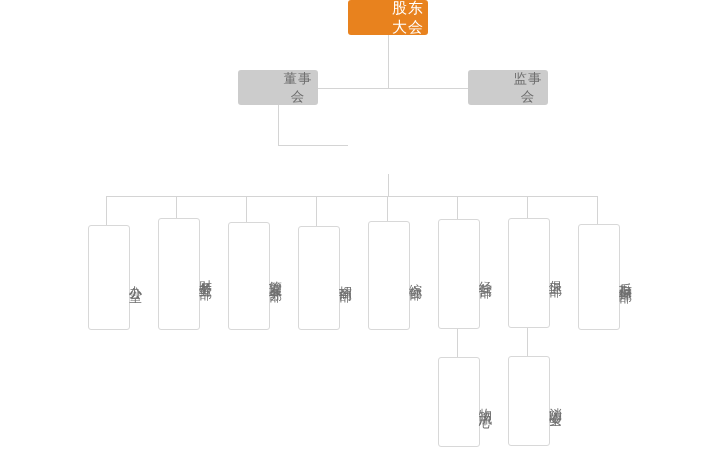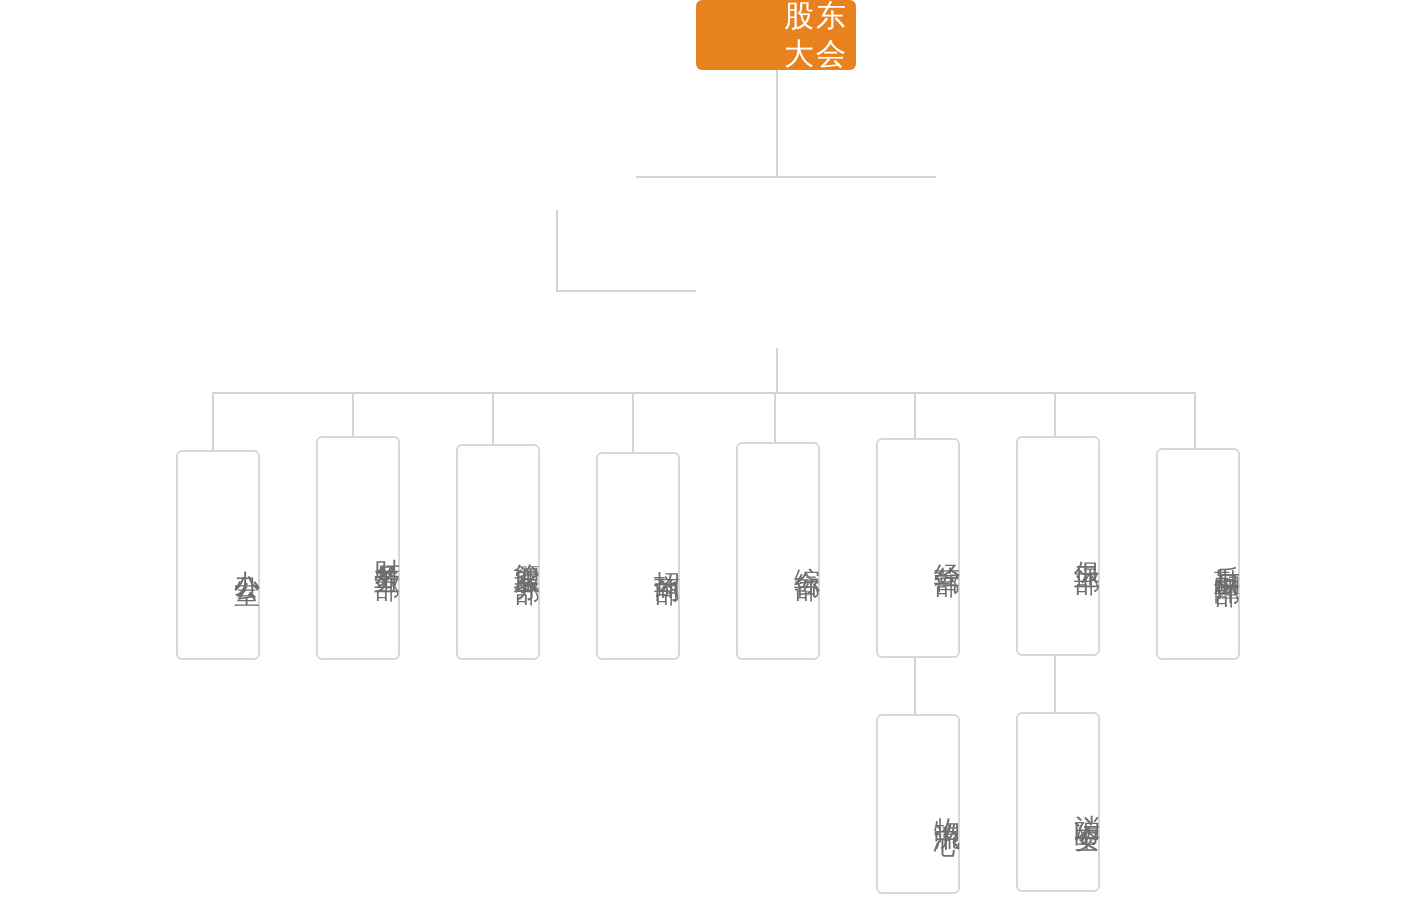--- a/index.html
+++ b/index.html
@@ -25,21 +25,21 @@
   }
   .line-v { width: 1px; }
   .line-h { height: 1px; }
 
   
   .node {
     position: absolute;
     box-sizing: border-box;
     display: flex;
     align-items: center;
-    justify-content: flex-end;
+    justify-content: flex-start;
     text-align: center;
     padding-left: 40px;
   }
   .node-top {
     background: #e8821e;
     color: #ffffff;
     border-radius: 3px;
     font-size: 15px;
     letter-spacing: 1px;
   }
@@ -91,20 +91,26 @@
   <div class="line line-v" style="left:527px; top:196px; height:22px;"></div>
   <div class="line line-v" style="left:597px; top:196px; height:28px;"></div>
 
   <div class="line line-v" style="left:457px; top:329px; height:28px;"></div>
   <div class="line line-v" style="left:527px; top:328px; height:28px;"></div>
 
   <div class="node node-top" style="left:348px; top:0px; width:80px; height:35px;">
     <span>股东大会</span>
   </div>
 
+  <div class="node node-gray" style="left:238px; top:70px; width:80px; height:35px;">
+    <span>董事会</span>
+  </div>
+  <div class="node node-gray" style="left:468px; top:70px; width:80px; height:35px;">
+    <span>监事会</span>
+  </div>
 
 
   <div class="node node-dept" style="left:88px; top:225px; width:38px; height:105px;">
     <span class="vtext">办公室</span>
   </div>
   <div class="node node-dept" style="left:158px; top:218px; width:38px; height:112px;">
     <span class="vtext">财务劳工部</span>
   </div>
   <div class="node node-dept" style="left:228px; top:222px; width:38px; height:108px;">
     <span class="vtext">管理服务部</span>

